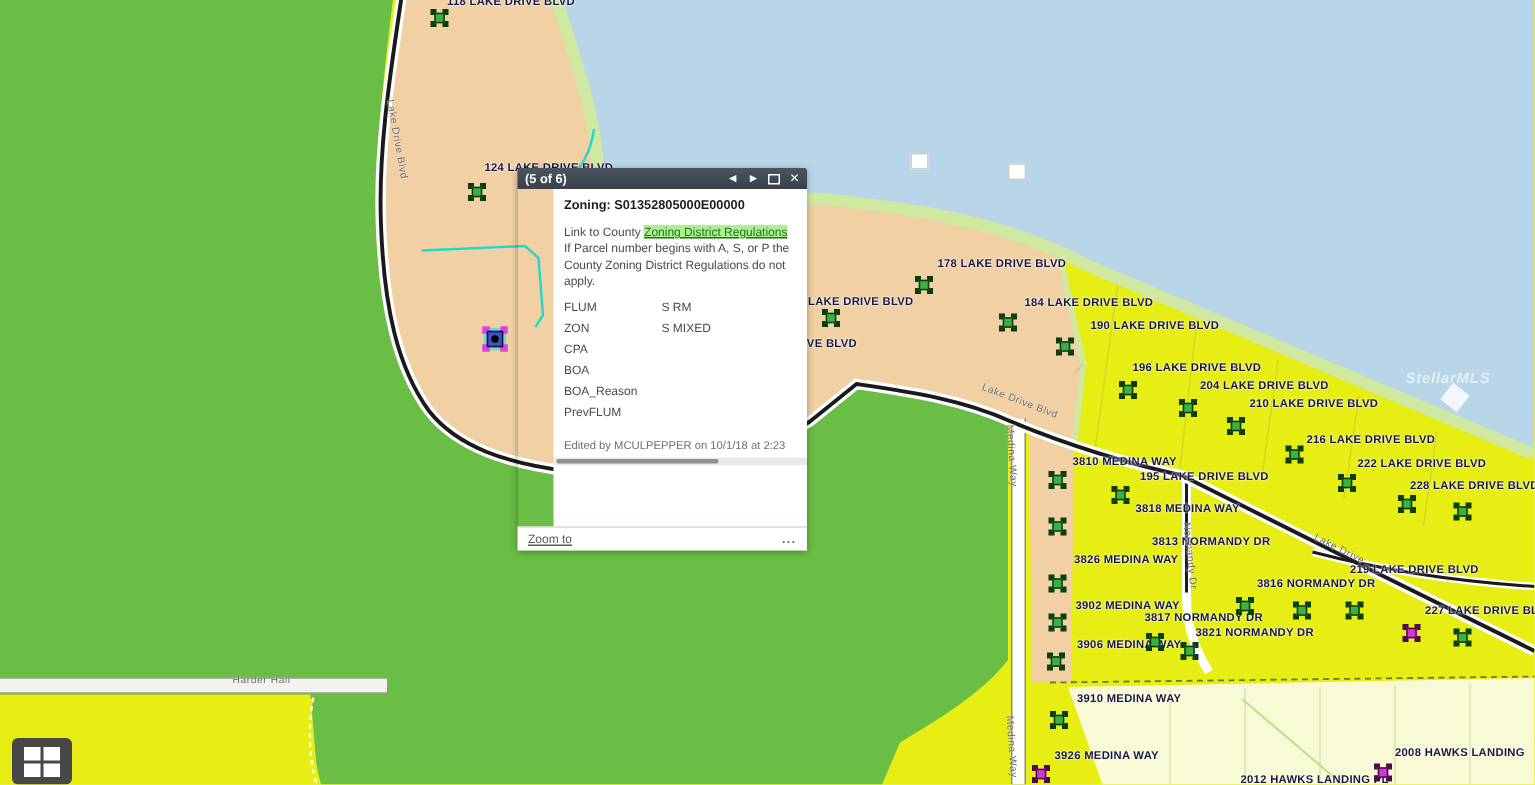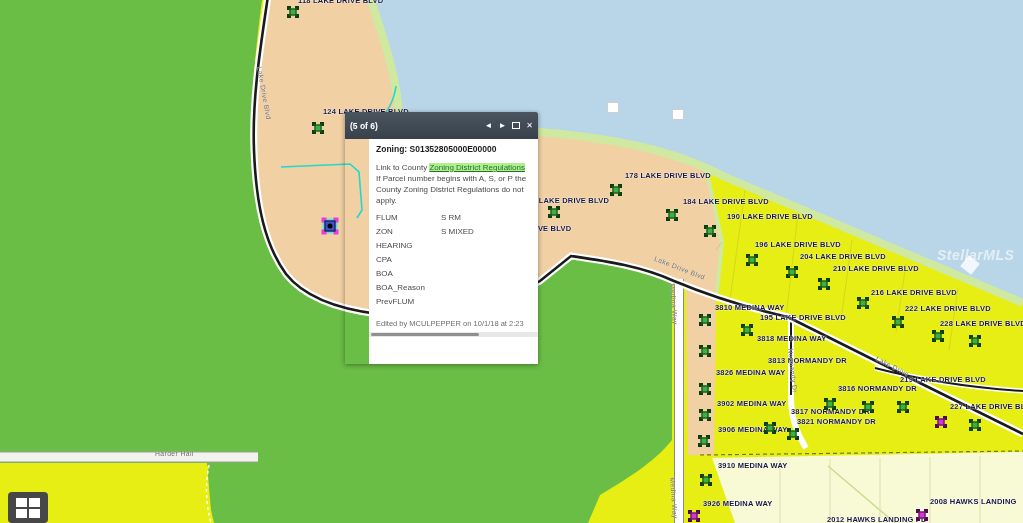--- a/index.html
+++ b/index.html
@@ -19,26 +19,26 @@
        box-shadow:-4px -4px 0 -1.5px #4a0b4a,4px -4px 0 -1.5px #4a0b4a,
                   -4px 4px 0 -1.5px #4a0b4a,4px 4px 0 -1.5px #4a0b4a;}
   .m-sel{width:9px;height:9px;background:#3f51c4;border:1px solid #0e1540;
        box-shadow:-6px -6px 0 -3px #e040e0,6px -6px 0 -3px #e040e0,
                   -6px 6px 0 -3px #e040e0,6px 6px 0 -3px #e040e0,
                   0 0 0 2px rgba(0,229,238,.55);}
   .m-sel .dot{width:5px;height:5px;background:#000;border-radius:50%;margin:2px 0 0 2px;}
   .wsq{position:absolute;width:10px;height:9px;background:#fff;border:1px solid #cfcfcf;z-index:2;}
   .wmk-sq{position:absolute;left:963px;top:258px;width:14px;height:14px;
         background:rgba(255,255,255,.8);transform:rotate(38deg);z-index:2;}
-  #watermark{position:absolute;left:937px;top:247px;font-size:14px;font-weight:bold;font-style:italic;
+  #watermark{position:absolute;left:937px;top:247px;font-size:10px;font-weight:bold;font-style:italic;
         color:rgba(255,255,255,.6);letter-spacing:.5px;z-index:2;}
   
   #popup{position:absolute;left:345px;top:112px;width:193px;z-index:10;
          box-shadow:0 1px 5px rgba(0,0,0,.4);font-size:8px;color:#4a4a4a;}
-  #popup-header{height:27px;background:linear-gradient(#4a5560,#38414b);color:#fff;
+  #popup-header{height:14px;background:linear-gradient(#4a5560,#38414b);color:#fff;
          display:flex;align-items:center;justify-content:space-between;padding:0 5px;
          border-radius:2px 2px 0 0;font-size:8.5px;font-weight:bold;}
   .hdr-icons{display:flex;align-items:center;gap:6px;font-weight:normal;}
   .hdr-icons span{cursor:pointer;font-size:8px;line-height:1;}
   .max-box{display:inline-block;width:6px;height:5px;border:1.2px solid #fff;}
   #popup-body{background:#fff;height:222px;padding:3px 7px 0 7px;line-height:1.4;overflow:hidden;margin-left:24px;}
   #popup-title{font-size:8.5px;font-weight:bold;color:#1c1c1c;margin:2px 0 6px 0;}
   #popup-link{background:#aef08e;color:#26702a;text-decoration:underline;cursor:pointer;}
   .fields{margin-top:5px;}
   .frow{height:14px;display:flex;}
@@ -152,21 +152,21 @@
       <div class="addr" style="left: 760px; top: 313px;">195 LAKE DRIVE BLVD</div>
       <div class="addr" style="left: 715px; top: 303px;">3810 MEDINA WAY</div>
       <div class="addr" style="left: 757px; top: 334px;">3818 MEDINA WAY</div>
       <div class="addr" style="left: 716px; top: 368px;">3826 MEDINA WAY</div>
       <div class="addr" style="left: 717px; top: 399px;">3902 MEDINA WAY</div>
       <div class="addr" style="left: 718px; top: 425px;">3906 MEDINA WAY</div>
       <div class="addr" style="left: 718px; top: 461px;">3910 MEDINA WAY</div>
       <div class="addr" style="left: 703px; top: 499px;">3926 MEDINA WAY</div>
       <div class="addr" style="left: 768px; top: 356px;">3813 NORMANDY DR</div>
       <div class="addr" style="left: 838px; top: 384px;">3816 NORMANDY DR</div>
-      <div class="addr" style="left: 763px; top: 407px; margin-left: 28px;">3817 NORMANDY DR</div>
+      <div class="addr" style="left: 763px; top: 407px;">3817 NORMANDY DR</div>
       <div class="addr" style="left: 797px; top: 417px;">3821 NORMANDY DR</div>
       <div class="addr" style="left: 900px; top: 375px;">219 LAKE DRIVE BLVD</div>
       <div class="addr" style="left: 950px; top: 402px;">227 LAKE DRIVE BLVD</div>
       <div class="addr" style="left: 930px; top: 497px;">2008 HAWKS LANDING</div>
       <div class="addr" style="left: 827px; top: 515px;">2012 HAWKS LANDING PL</div>
       <div class="street" style="left: 263px; top: 66px; transform: rotate(80deg);">Lake Drive Blvd</div>
       <div class="street" style="left: 656px; top: 255px; transform: rotate(21deg);">Lake Drive Blvd</div>
       <div class="street" style="left: 878px; top: 355px; transform: rotate(27deg);">Lake Drive</div>
       <div class="street" style="left: 676px; top: 283px; transform: rotate(86deg);">Medina Way</div>
       <div class="street" style="left: 676px; top: 477px; transform: rotate(86deg);">Medina Way</div>
@@ -225,24 +225,20 @@
       <div class="fields" id="popup-fields">
           <div class="frow">
             <span class="flabel">FLUM</span>
             <span>S RM</span>
           </div>
           <div class="frow">
             <span class="flabel">ZON</span>
             <span>S MIXED</span>
           </div>
           <div class="frow">
-            <span class="flabel">HEARING</span>
-            <span></span>
-          </div>
-          <div class="frow">
             <span class="flabel">CPA</span>
             <span></span>
           </div>
           <div class="frow">
             <span class="flabel">BOA</span>
             <span></span>
           </div>
           <div class="frow">
             <span class="flabel">BOA_Reason</span>
             <span></span>
@@ -250,20 +246,24 @@
           <div class="frow">
             <span class="flabel">PrevFLUM</span>
             <span></span>
           </div>
         </div>
       <div class="edited">Edited by MCULPEPPER on 10/1/18 at 2:23</div>
       <div class="hscroll">
         <div class="thumb"></div>
       </div>
     </div>
+    <div id="popup-footer">
+      <span id="zoom-to">Zoom to</span>
+      <span id="more-dots">...</span>
+    </div>
   </div>
 
   <div id="grid-btn">
     <span class="grid-ico">
         <i></i>
         <i></i>
         <i></i>
         <i></i>
       </span>
   </div>

